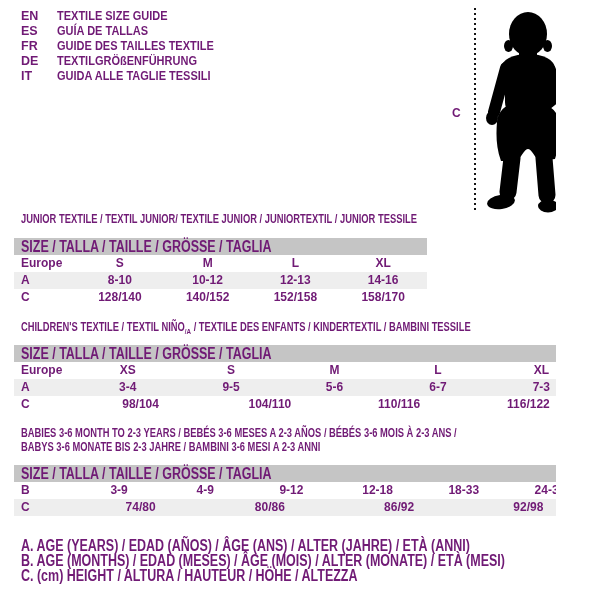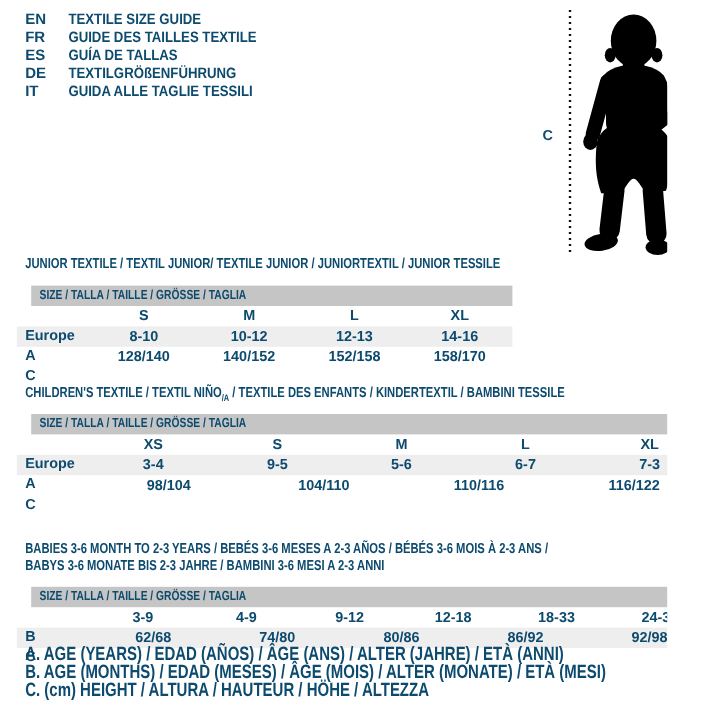--- a/index.html
+++ b/index.html
@@ -1,19 +1,19 @@
 <!DOCTYPE html>
 <html><head>
 <meta charset="utf-8">
 <style>
   html,body{margin:0;padding:0;background:#fff;}
   .canvas{
     position:relative;width:556px;height:600px;background:#ffffff;overflow:hidden;
     font-family:"Liberation Sans","DejaVu Sans",sans-serif;
-    font-weight:700;color:#0c4a6e;-webkit-font-smoothing:antialiased;
+    font-weight:700;color:#701a75;-webkit-font-smoothing:antialiased;
   }
   
   .cx78{display:inline-block;transform:scaleX(.78);transform-origin:0 50%;white-space:nowrap;}
   .cx88{display:inline-block;transform:scaleX(.88);transform-origin:0 50%;white-space:nowrap;}
 
   
   .lang-list{position:absolute;left:21px;top:9px;}
   .lang-row{display:flex;height:15px;line-height:15px;font-size:12.5px;}
   .lang-code{width:36px;}
 
@@ -23,50 +23,50 @@
     position:absolute;left:34px;top:8px;width:2px;height:204px;
     background:repeating-linear-gradient(to bottom,#141414 0 2px,transparent 2px 5px);
   }
   .c-label{position:absolute;left:12px;top:106px;font-size:12px;line-height:14px;}
   .baby-svg{position:absolute;left:41px;top:8px;}
 
   
   .section{position:absolute;left:14px;}
   .s1{top:212px;width:413px;}
   .s2{top:320px;width:579px;}
-  .s3{top:450px;width:579px;}
+  .s3{top:426px;width:579px;}
   .sec-title{padding-left:7px;font-size:12px;line-height:14px;height:14px;}
-  .size-bar{margin-top:11px;height:17px;line-height:17px;background:#c5c5c5;padding-left:7px;font-size:11px;margin-left:12px;}
+  .size-bar{margin-top:11px;height:17px;line-height:17px;background:#c5c5c5;padding-left:7px;font-size:16px;}
   .s1 .size-bar{margin-top:12px;}
   .trow{display:flex;height:17px;line-height:17px;font-size:12px;}
   .trow.alt{background:#eeeeee;}
-  .rlbl{width:62px;padding-left:7px;box-sizing:border-box;margin-top:16px;}
+  .rlbl{width:62px;padding-left:7px;box-sizing:border-box;}
   .cell{flex:1;text-align:center;}
 
   
   .footnotes{position:absolute;left:21px;top:538px;}
   .fn-line{height:15px;line-height:15px;font-size:16px;}
 </style>
 </head>
 <body>
 
 <div class="canvas">
 
   <div class="lang-list">
     <div class="lang-row">
       <span class="lang-code">EN</span>
       <span class="cx88">TEXTILE SIZE GUIDE</span>
     </div>
     <div class="lang-row">
+      <span class="lang-code">ES</span>
+      <span class="cx88">GUÍA DE TALLAS</span>
+    </div>
+    <div class="lang-row">
       <span class="lang-code">FR</span>
       <span class="cx88">GUIDE DES TAILLES TEXTILE</span>
-    </div>
-    <div class="lang-row">
-      <span class="lang-code">ES</span>
-      <span class="cx88">GUÍA DE TALLAS</span>
     </div>
     <div class="lang-row">
       <span class="lang-code">DE</span>
       <span class="cx88">TEXTILGRÖßENFÜHRUNG</span>
     </div>
     <div class="lang-row">
       <span class="lang-code">IT</span>
       <span class="cx88">GUIDA ALLE TAGLIE TESSILI</span>
     </div>
   </div>
@@ -171,21 +171,20 @@
       <span class="rlbl">B</span>
       <span class="cell">3-9</span>
       <span class="cell">4-9</span>
       <span class="cell">9-12</span>
       <span class="cell">12-18</span>
       <span class="cell">18-33</span>
       <span class="cell">24-36</span>
     </div>
     <div class="trow alt">
       <span class="rlbl">C</span>
-      <span class="cell">62/68</span>
       <span class="cell">74/80</span>
       <span class="cell">80/86</span>
       <span class="cell">86/92</span>
       <span class="cell">92/98</span>
     </div>
   </div>
 
   <div class="footnotes">
     <div class="fn-line">
       <span class="cx78">A. AGE (YEARS) / EDAD (AÑOS) / ÂGE (ANS) / ALTER (JAHRE) / ETÀ (ANNI)</span>

